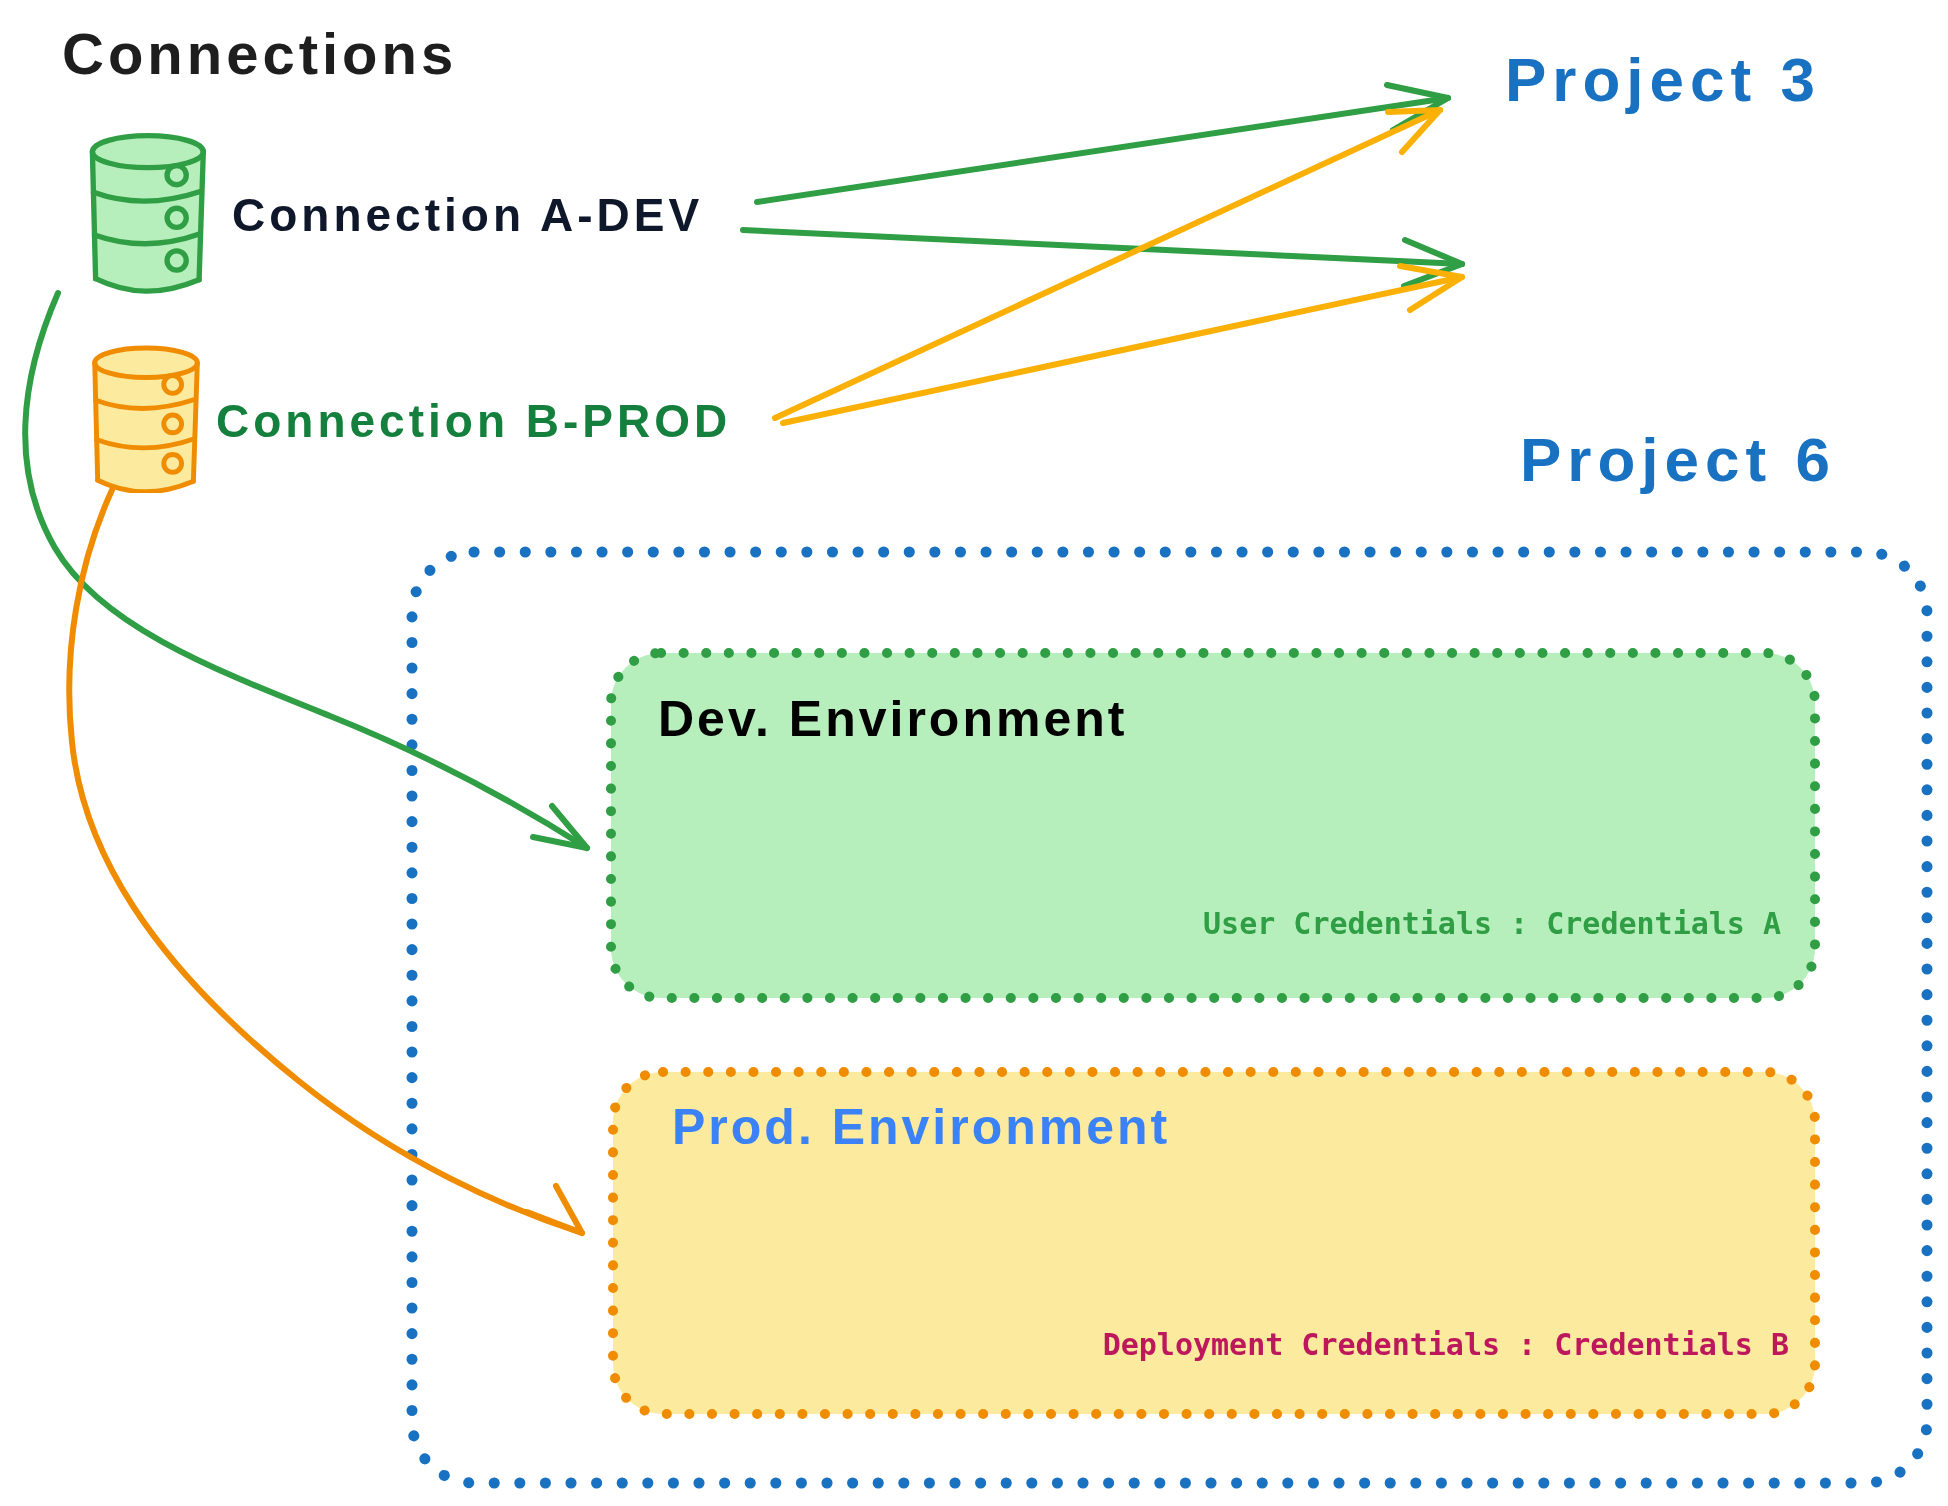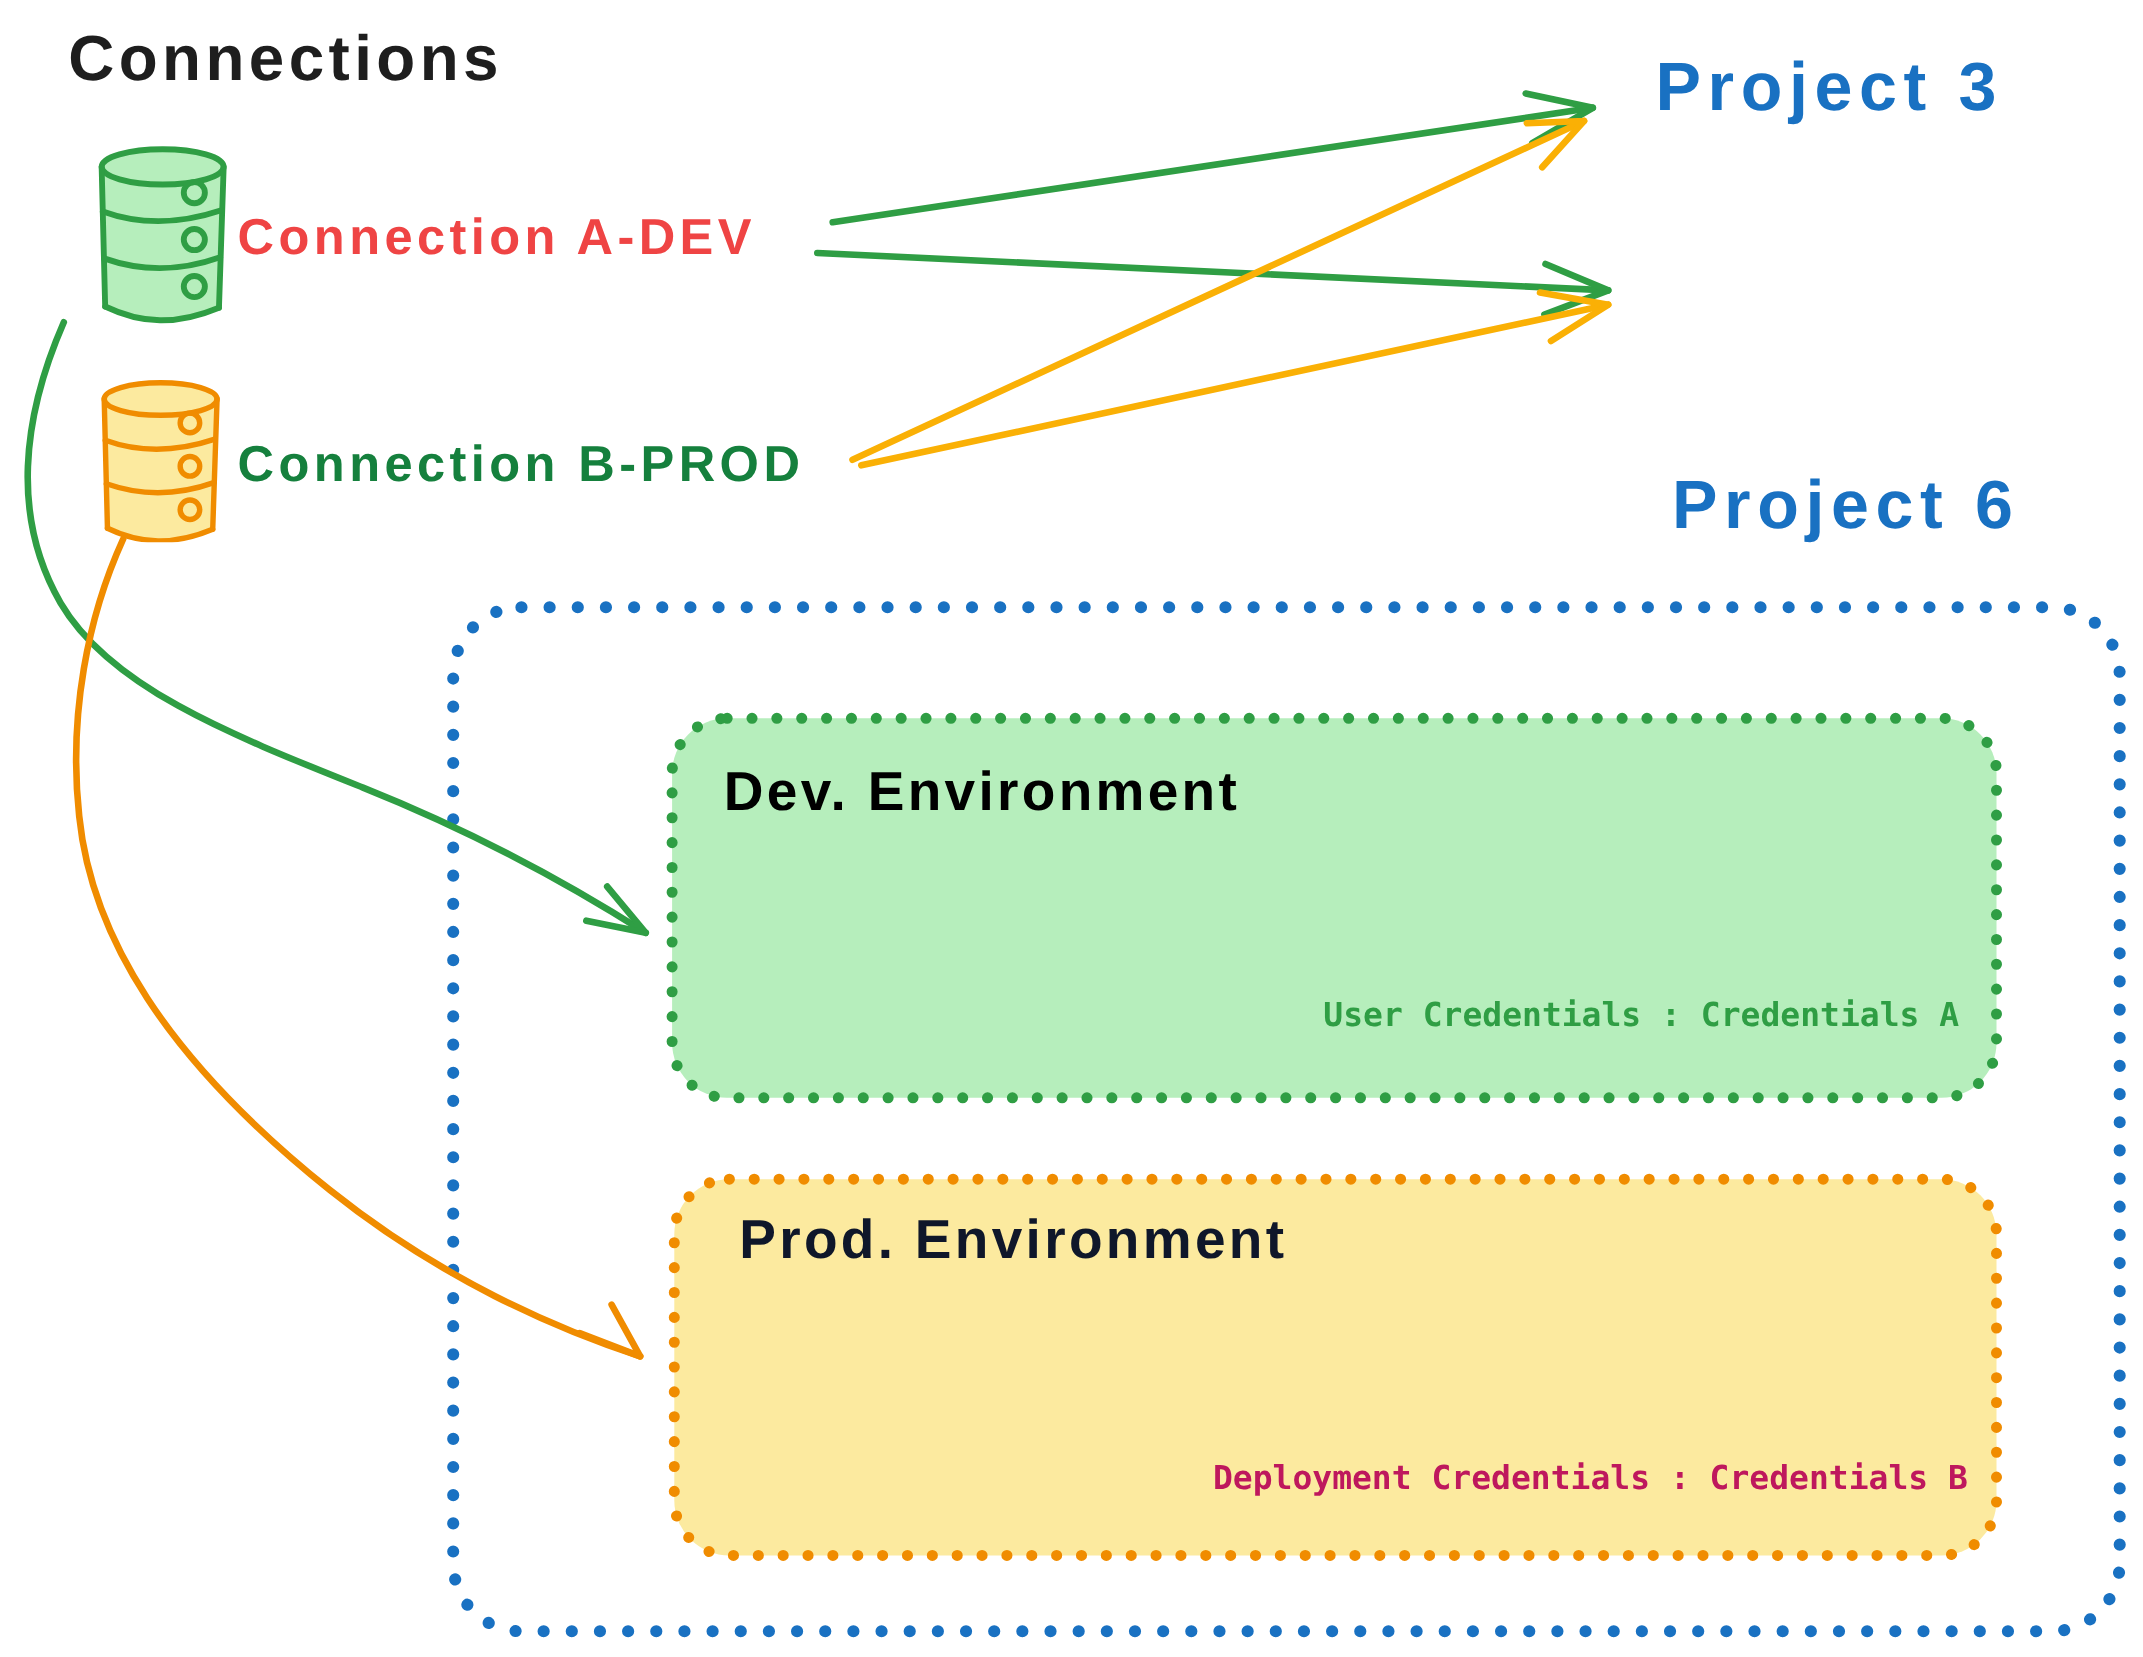--- a/index.html
+++ b/index.html
@@ -13,33 +13,33 @@
   }
   .abs{position:absolute;}
   #diagram-title{
     left:62px;top:20px;
     font-size:58px;font-weight:700;color:#1e1e1e;
     letter-spacing:4px;
   }
   .conn-label{
     font-size:46px;font-weight:700;letter-spacing:4px;white-space:nowrap;
   }
-  #conn-a-label{left:216px;top:188px;color:#ef4444;}
+  #conn-a-label{left:232px;top:188px;color:#0f172a;}
   #conn-b-label{left:216px;top:394px;color:#15803d;}
   .project-label{
     color:#1971c2;font-size:62px;font-weight:700;letter-spacing:6px;white-space:nowrap;
   }
   #project-3{left:1505px;top:44px;}
   #project-2{left:1511px;top:226px;}
   #project-1{left:1520px;top:424px;}
   .env-title{
     font-size:50px;font-weight:700;letter-spacing:3px;white-space:nowrap;
   }
   #dev-env-title{left:658px;top:690px;color:#000000;}
-  #prod-env-title{left:672px;top:1098px;color:#0f172a;}
+  #prod-env-title{left:672px;top:1098px;color:#3b82f6;}
   .cred-text{
     font-family:"DejaVu Sans Mono", monospace;
     font-size:30px;font-weight:700;text-align:right;white-space:nowrap;
   }
   #dev-cred{left:611px;width:1170px;top:906px;color:#2f9e44;}
   #prod-cred{left:622px;width:1167px;top:1327px;color:#be185d;}
   svg{display:block;}
 </style>
 </head>
 <body>

